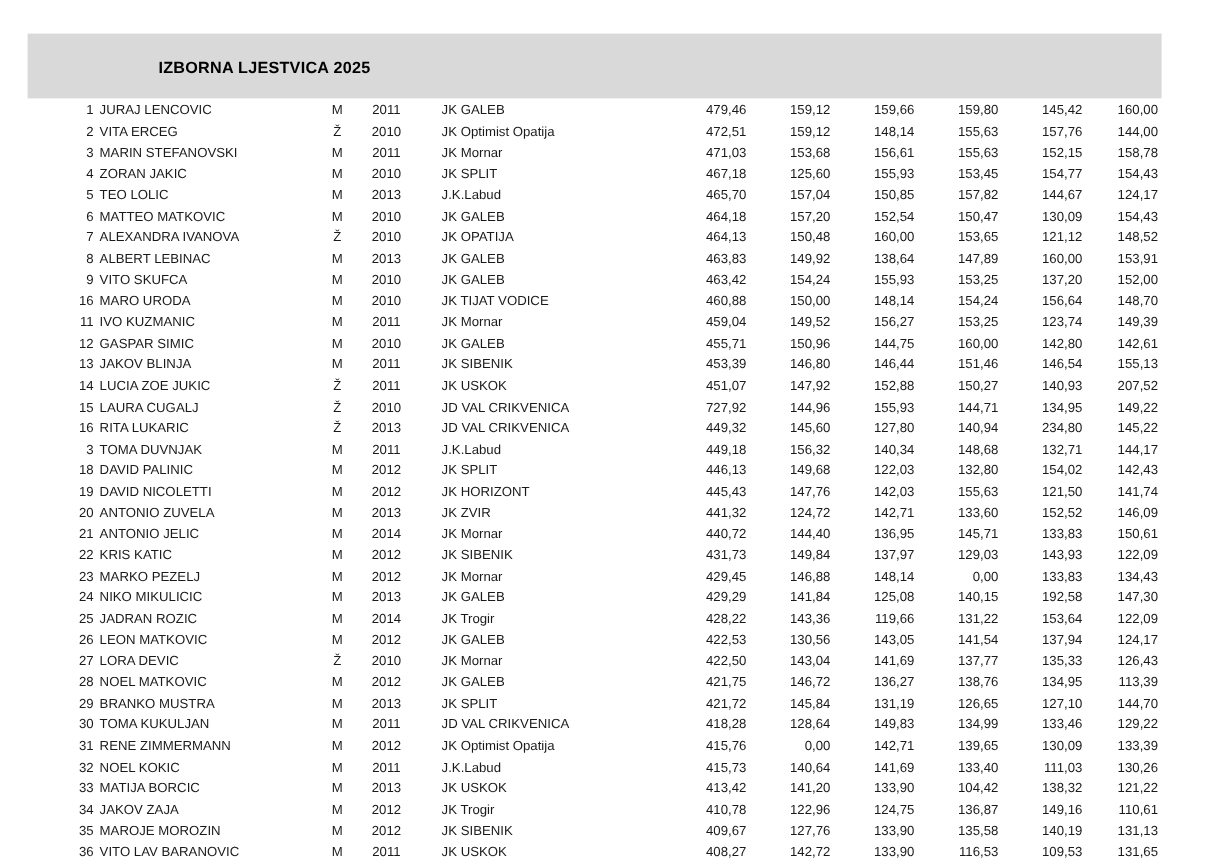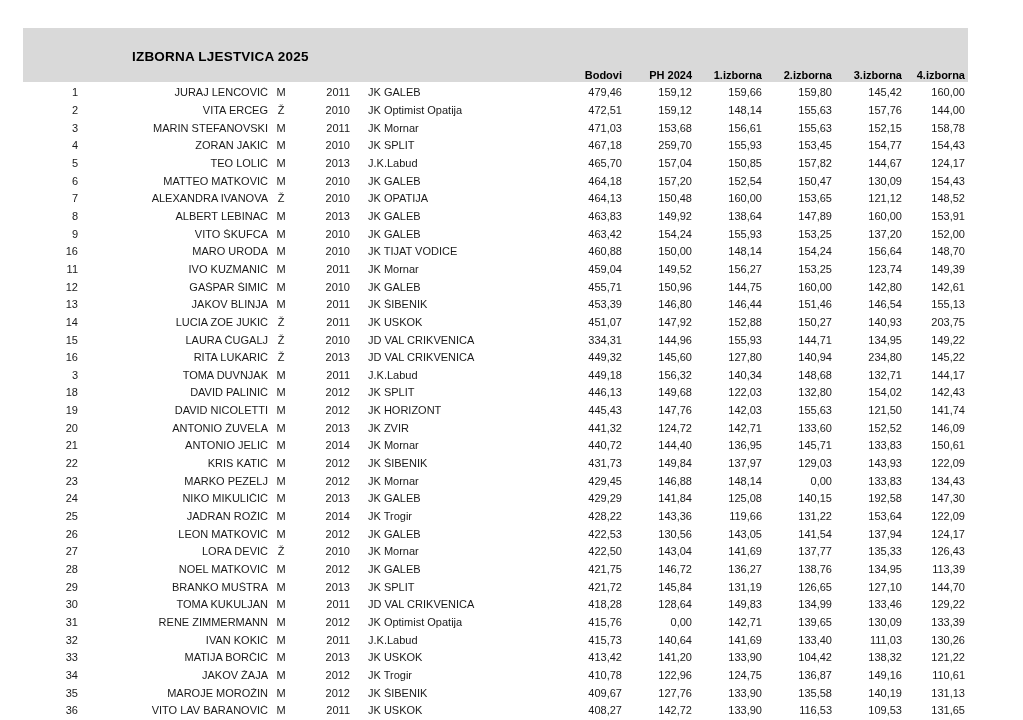--- a/index.html
+++ b/index.html
@@ -17,48 +17,35 @@
     grid-template-columns:55px 190px 26px 56px 215px 57px 70px 70px 70px 70px 63px;
   }
   .hdr {
     position:absolute; left:23px; top:63px; width:942px; height:18px;
     font-size:11px; font-weight:bold; color:#000000; align-items:end;
   }
   .hdr .h-num { text-align:right; }
   .rows { position:absolute; left:23px; top:84px; width:942px; }
   .row { height:17.67px; font-size:11px; align-items:center; line-height:1; }
   .c-rank { text-align:right; white-space:nowrap; }
-  .c-name { padding-left:5px; white-space:nowrap; overflow:hidden;text-align:right; }
+  .c-name { padding-left:5px; white-space:nowrap; overflow:hidden; }
   .c-g    { text-align:center; }
-  .c-year { text-align:right; }
+  .c-year { text-align:center; }
   .c-club { padding-left:18px; white-space:nowrap; overflow:hidden; }
   .c-num  { text-align:right; white-space:nowrap; }
 </style>
 </head>
 <body>
 
 <div class="page">
 
   <div class="band"></div>
 
   <div class="title">IZBORNA LJESTVICA 2025</div>
 
-  <div class="hdr">
-    <div></div>
-    <div></div>
-    <div></div>
-    <div></div>
-    <div></div>
-    <div class="h-num">Bodovi</div>
-    <div class="h-num">PH 2024</div>
-    <div class="h-num">1.izborna</div>
-    <div class="h-num">2.izborna</div>
-    <div class="h-num">3.izborna</div>
-    <div class="h-num">4.izborna</div>
-  </div>
 
   <div class="rows" id="rows">
     <div class="row">
       <div class="c-rank">1</div>
       <div class="c-name">JURAJ LENCOVIĆ</div>
       <div class="c-g">M</div>
       <div class="c-year">2011</div>
       <div class="c-club">JK GALEB</div>
       <div class="c-num">479,46</div>
       <div class="c-num">159,12</div>
@@ -96,21 +83,21 @@
       <div class="c-num">158,78</div>
     </div>
 
     <div class="row">
       <div class="c-rank">4</div>
       <div class="c-name">ZORAN JAKIĆ</div>
       <div class="c-g">M</div>
       <div class="c-year">2010</div>
       <div class="c-club">JK SPLIT</div>
       <div class="c-num">467,18</div>
-      <div class="c-num">259,70</div>
+      <div class="c-num">125,60</div>
       <div class="c-num">155,93</div>
       <div class="c-num">153,45</div>
       <div class="c-num">154,77</div>
       <div class="c-num">154,43</div>
     </div>
 
     <div class="row">
       <div class="c-rank">5</div>
       <div class="c-name">TEO LOLIĆ</div>
       <div class="c-g">M</div>
@@ -240,30 +227,30 @@
       <div class="c-rank">14</div>
       <div class="c-name">LUCIA ZOE JUKIĆ</div>
       <div class="c-g">Ž</div>
       <div class="c-year">2011</div>
       <div class="c-club">JK USKOK</div>
       <div class="c-num">451,07</div>
       <div class="c-num">147,92</div>
       <div class="c-num">152,88</div>
       <div class="c-num">150,27</div>
       <div class="c-num">140,93</div>
-      <div class="c-num">203,75</div>
+      <div class="c-num">207,52</div>
     </div>
 
     <div class="row">
       <div class="c-rank">15</div>
       <div class="c-name">LAURA ČUGALJ</div>
       <div class="c-g">Ž</div>
       <div class="c-year">2010</div>
       <div class="c-club">JD VAL CRIKVENICA</div>
-      <div class="c-num">334,31</div>
+      <div class="c-num">727,92</div>
       <div class="c-num">144,96</div>
       <div class="c-num">155,93</div>
       <div class="c-num">144,71</div>
       <div class="c-num">134,95</div>
       <div class="c-num">149,22</div>
     </div>
 
     <div class="row">
       <div class="c-rank">16</div>
       <div class="c-name">RITA LUKARIĆ</div>
@@ -483,21 +470,21 @@
       <div class="c-num">415,76</div>
       <div class="c-num">0,00</div>
       <div class="c-num">142,71</div>
       <div class="c-num">139,65</div>
       <div class="c-num">130,09</div>
       <div class="c-num">133,39</div>
     </div>
 
     <div class="row">
       <div class="c-rank">32</div>
-      <div class="c-name">IVAN KOKIĆ</div>
+      <div class="c-name">NOEL KOKIĆ</div>
       <div class="c-g">M</div>
       <div class="c-year">2011</div>
       <div class="c-club">J.K.Labud</div>
       <div class="c-num">415,73</div>
       <div class="c-num">140,64</div>
       <div class="c-num">141,69</div>
       <div class="c-num">133,40</div>
       <div class="c-num">111,03</div>
       <div class="c-num">130,26</div>
     </div>

